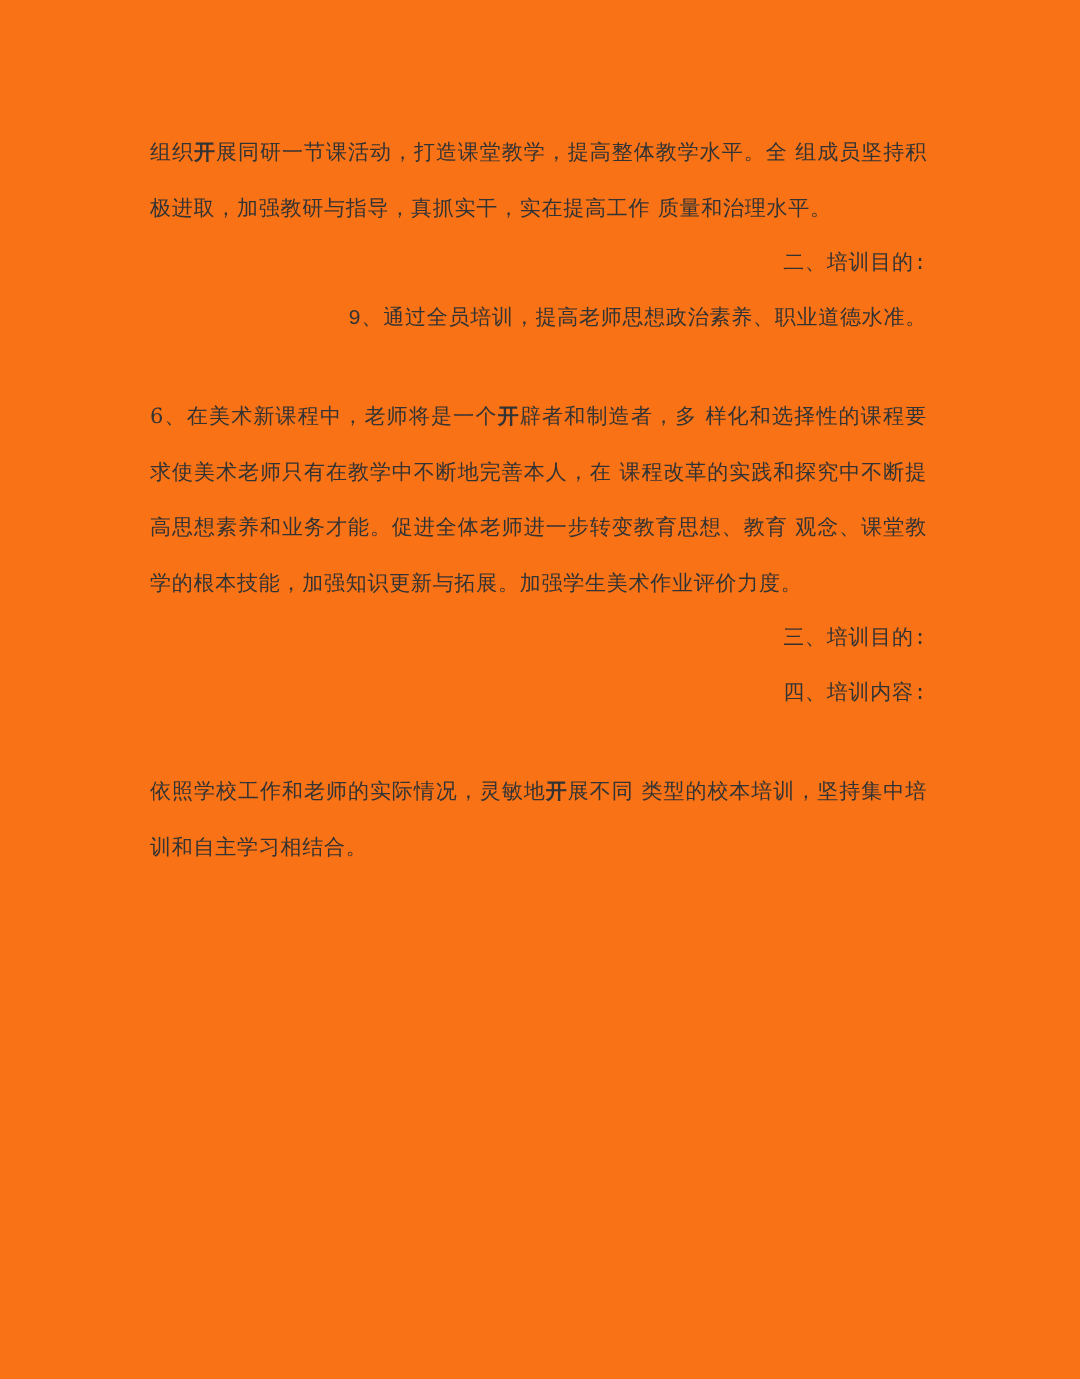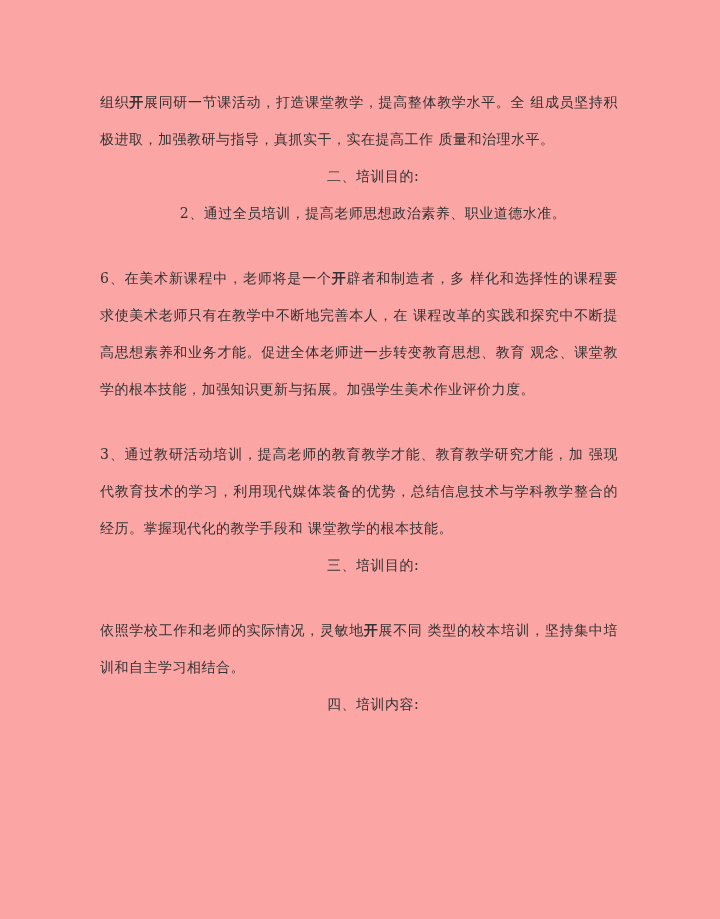--- a/index.html
+++ b/index.html
@@ -8,62 +8,62 @@
     background: #ffffff;
   }
   body {
     height: 919px;
     font-family: "DejaVu Serif", "Liberation Serif", serif;
     overflow: hidden;
   }
   .page {
     width: 720px;
     height: 919px;
-    background: #fca5a5;
+    background: #f97316;
     padding: 84px 102px 40px 100px;
   }
   .doc {
     width: 518px;
     color: #333333;
     font-size: 14px;
     line-height: 37px;
     letter-spacing: 0.5px;
   }
   .para {
     text-align: justify;
     margin: 0;
   }
   .para.indent {
     text-indent: 28px;
-    text-align: center;
+    text-align: right;
+    font-family: Liberation Mono, monospace;
   }
   .para.spaced {
     margin-top: 28px;
   }
   .para b {
     font-weight: 700;
   }
 </style>
 </head>
 <body>
 
 <div class="page">
   <div class="doc">
 
     <p class="para"><span>组织</span><b>开</b><span>展同研一节课活动，打造课堂教学，提高整体教学水平。全 组成员坚持积极进取，加强教研与指导，真抓实干，实在提高工作 质量和治理水平。</span></p>
 
     <p class="para indent"><span>二、培训目的:</span></p>
 
-    <p class="para indent"><span>2、通过全员培训，提高老师思想政治素养、职业道德水准。</span></p>
+    <p class="para indent"><span>9、通过全员培训，提高老师思想政治素养、职业道德水准。</span></p>
 
     <p class="para spaced"><span>6、在美术新课程中，老师将是一个</span><b>开</b><span>辟者和制造者，多 样化和选择性的课程要求使美术老师只有在教学中不断地完善本人，在 课程改革的实践和探究中不断提高思想素养和业务才能。促进全体老师进一步转变教育思想、教育 观念、课堂教学的根本技能，加强知识更新与拓展。加强学生美术作业评价力度。</span></p>
 
-    <p class="para spaced"><span>3、通过教研活动培训，提高老师的教育教学才能、教育教学研究才能，加 强现代教育技术的学习，利用现代媒体装备的优势，总结信息技术与学科教学整合的经历。掌握现代化的教学手段和 课堂教学的根本技能。</span></p>
 
     <p class="para indent"><span>三、培训目的:</span></p>
 
+    <p class="para indent"><span>四、培训内容:</span></p>
+
     <p class="para spaced"><span>依照学校工作和老师的实际情况，灵敏地</span><b>开</b><span>展不同 类型的校本培训，坚持集中培训和自主学习相结合。</span></p>
-
-    <p class="para indent"><span>四、培训内容:</span></p>
 
 
   </div>
 </div>
 
 </body></html>

